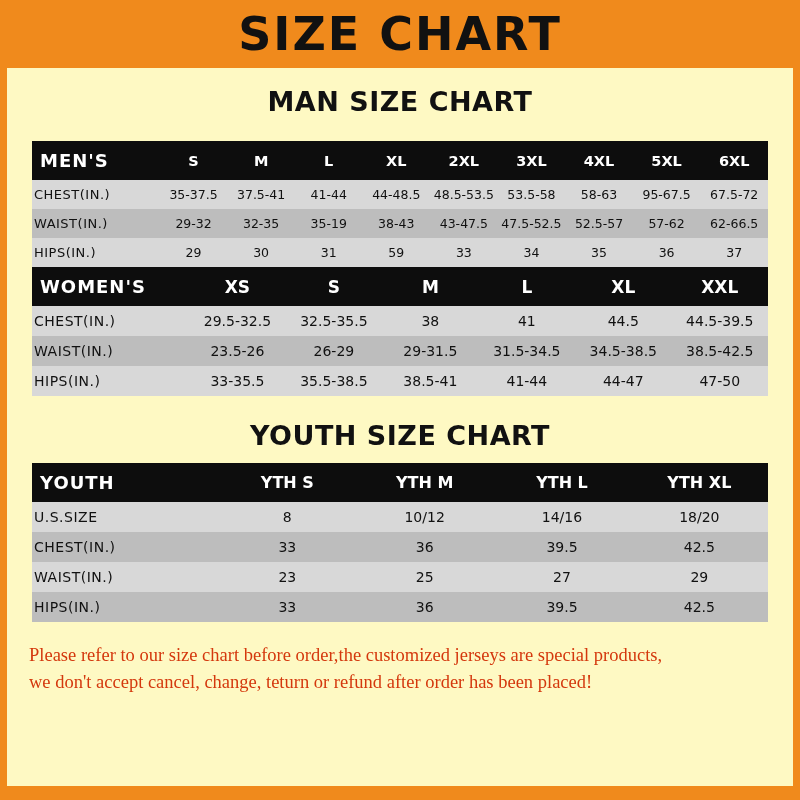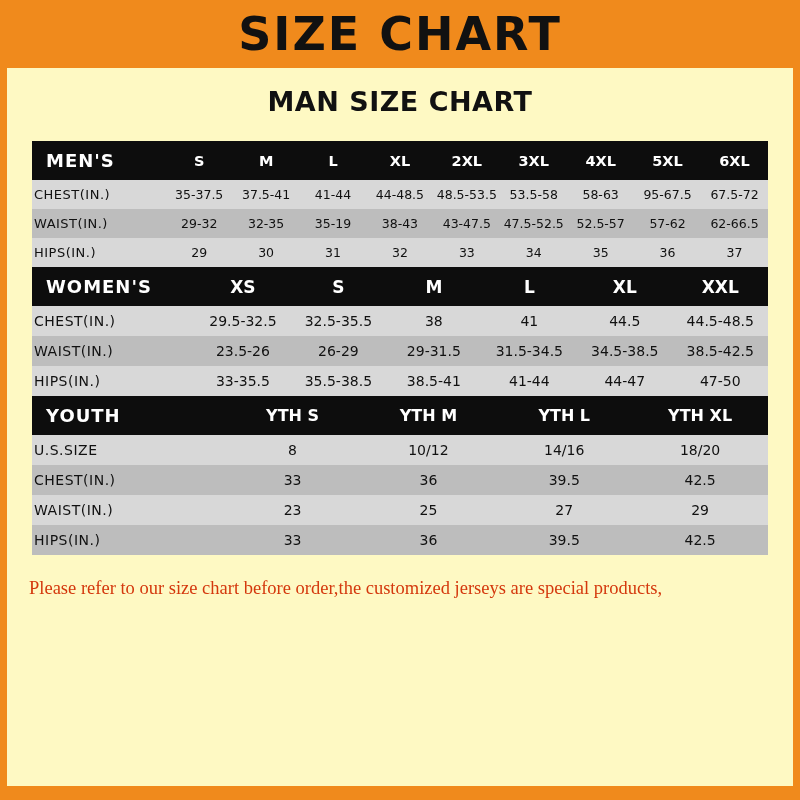--- a/index.html
+++ b/index.html
@@ -67,21 +67,21 @@
   table.size-table thead tr {
     background: #0d0d0d;
   }
   table.size-table thead th {
     color: #ffffff;
     font-weight: bold;
     padding: 9px 2px;
   }
   table.size-table thead th.corner {
     text-align: left;
-    padding-left: 14px;
+    padding-left: 8px;
     letter-spacing: 1px;
   }
   
   table.size-table tbody tr.odd { background: #d8d8d8; }
   table.size-table tbody tr.even { background: #bdbdbd; }
   table.size-table tbody td {
     color: #111111;
     padding: 7px 2px;
   }
   table.size-table tbody td.rowlabel {
@@ -173,21 +173,21 @@
             <td>47.5-52.5</td>
             <td>52.5-57</td>
             <td>57-62</td>
             <td>62-66.5</td>
           </tr>
           <tr class="odd">
             <td class="rowlabel">HIPS(IN.)</td>
             <td>29</td>
             <td>30</td>
             <td>31</td>
-            <td>32</td>
+            <td>59</td>
             <td>33</td>
             <td>34</td>
             <td>35</td>
             <td>36</td>
             <td>37</td>
           </tr>
         </tbody>
     </table>
   </div>
 
@@ -205,21 +205,21 @@
           </tr>
       </thead>
       <tbody>
           <tr class="odd">
             <td class="rowlabel">CHEST(IN.)</td>
             <td>29.5-32.5</td>
             <td>32.5-35.5</td>
             <td>38</td>
             <td>41</td>
             <td>44.5</td>
-            <td>44.5-48.5</td>
+            <td>44.5-39.5</td>
           </tr>
           <tr class="even">
             <td class="rowlabel">WAIST(IN.)</td>
             <td>23.5-26</td>
             <td>26-29</td>
             <td>29-31.5</td>
             <td>31.5-34.5</td>
             <td>34.5-38.5</td>
             <td>38.5-42.5</td>
           </tr>
@@ -230,20 +230,21 @@
             <td>38.5-41</td>
             <td>41-44</td>
             <td>44-47</td>
             <td>47-50</td>
           </tr>
         </tbody>
     </table>
   </div>
 
   <div class="section">
+    <div class="section-title youth-title">YOUTH SIZE CHART</div>
     <table class="size-table" id="youth-table">
       <thead>
         <tr>
             <th class="corner" style="width: 24%;">YOUTH</th>
             <th>YTH S</th>
             <th>YTH M</th>
             <th>YTH L</th>
             <th>YTH XL</th>
           </tr>
       </thead>
@@ -275,16 +276,17 @@
             <td>36</td>
             <td>39.5</td>
             <td>42.5</td>
           </tr>
         </tbody>
     </table>
   </div>
 
   <div class="footer-note">
     <div>Please refer to our size chart before order,the customized jerseys are special products,</div>
+    <div>we don't accept cancel, change, teturn or refund after order has been placed!</div>
   </div>
 
   <div class="bottom-bar"></div>
 </div>
 
 </body></html>

